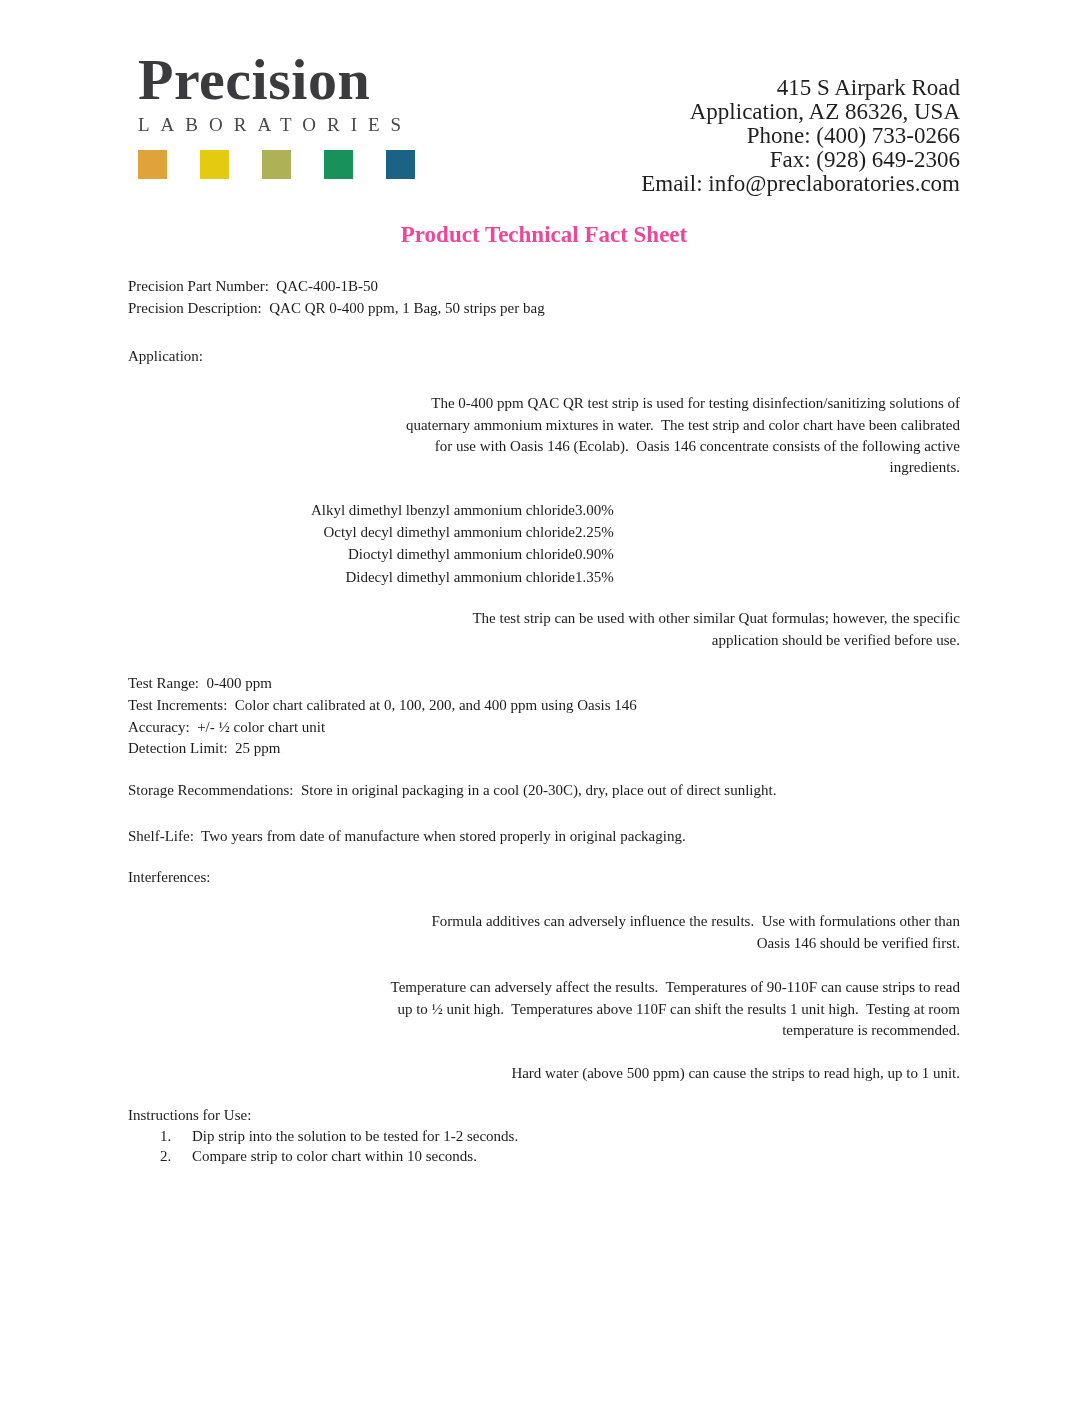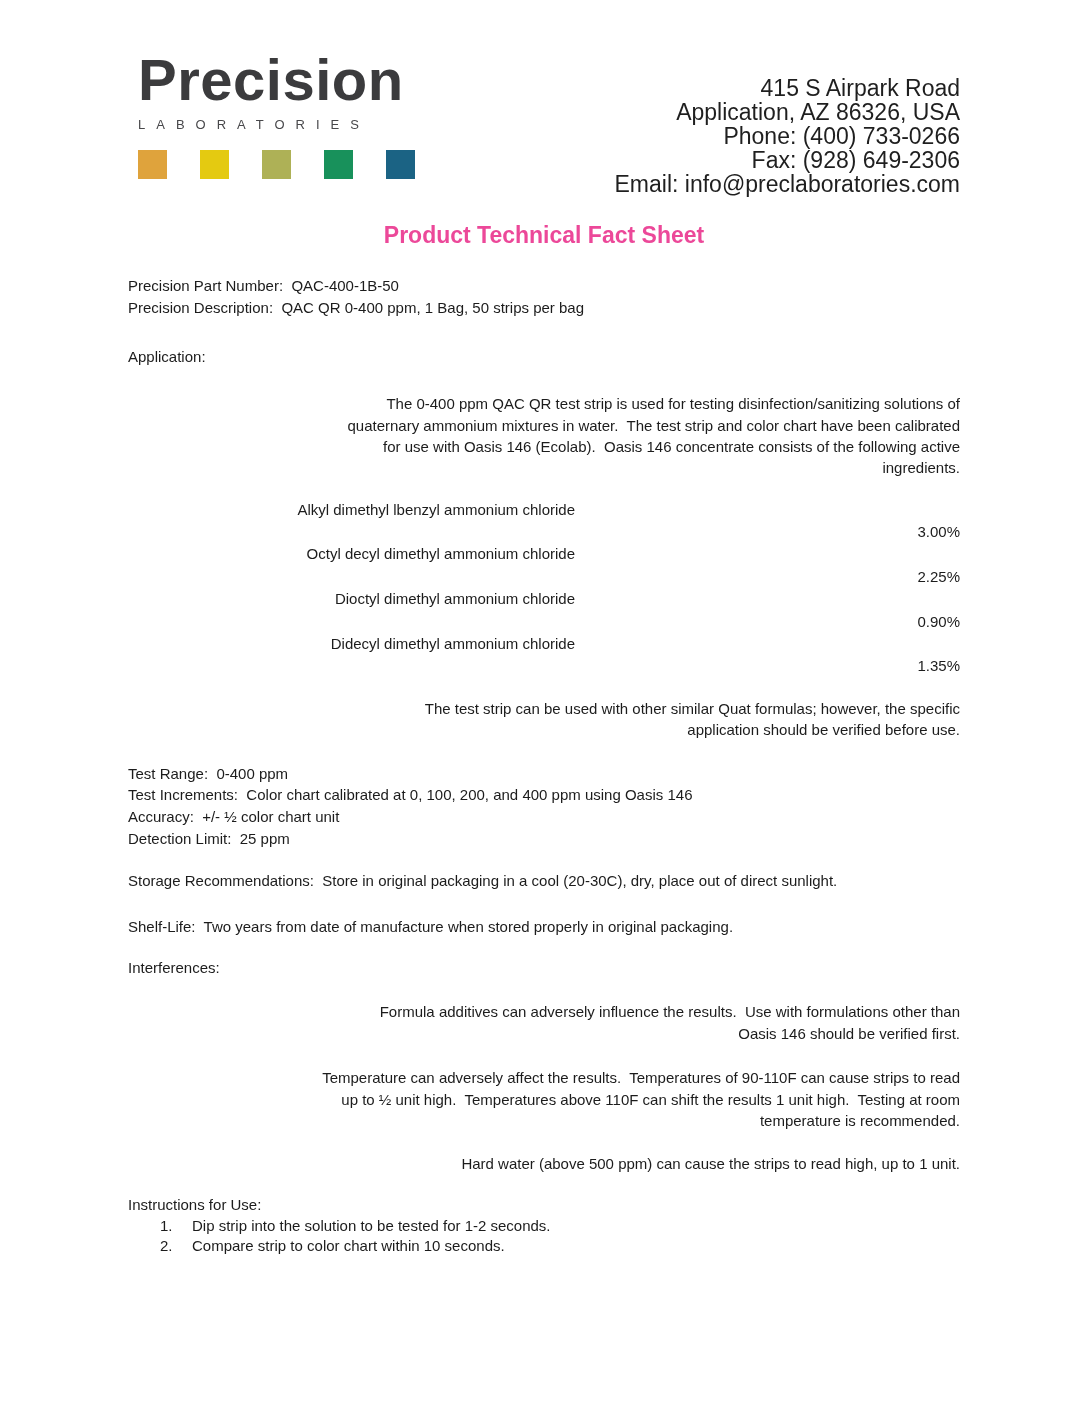--- a/index.html
+++ b/index.html
@@ -7,32 +7,33 @@
   body {
     width: 1088px; height: 1408px;
     font-family: "Liberation Sans", sans-serif;
     color: #1a1a1a;
     position: relative;
     overflow: hidden;
   }
   .page {
     width: 1088px; height: 1326px;
     padding: 50px 128px 0 128px;
+    font-family: Liberation Serif, serif;
   }
   .txt { white-space: pre-wrap; }
 
   
   .header { display: flex; justify-content: space-between; align-items: flex-start; }
   .logo-block { padding-left: 10px; }
   .logo-brand {
     font-size: 58px; font-weight: bold; letter-spacing: 0.5px;
     color: #3b3b3d; line-height: 60px;
   }
   .logo-sub {
-    font-size: 13px; font-weight: 400; letter-spacing: 11px;
+    font-size: 19px; font-weight: 400; letter-spacing: 11px;
     color: #48484b; line-height: 22px; margin-top: 4px;
   }
   .logo-squares { display: flex; gap: 33px; margin-top: 14px; }
   .logo-square { width: 29px; height: 29px; display: inline-block; }
 
   .contact-block {
     margin-top: 26px; text-align: right;
     font-size: 23px; line-height: 24px; color: #1f1f1f;
   }
 
@@ -49,21 +50,21 @@
   .product-block { margin-top: 25px; line-height: 22.4px; }
   .product-line { display: flex; }
 
   .section-label { margin-top: 26px; line-height: 21.5px; }
 
   .indent { margin-left: 64px; text-align: right; }
 
   .app-paragraph { margin-top: 26px; line-height: 21.3px; }
 
   .ingredients { margin-top: 20px; line-height: 22.4px; }
-  .ingredient-row { display: flex; flex-direction: column; }
+  .ingredient-row { display: flex; }
   .ingredient-name { width: 383px; }
 
   .note-paragraph { margin-top: 20px; line-height: 21.5px; }
 
   .specs-block { margin-top: 22px; line-height: 21.7px; }
 
   .storage-line { margin-top: 20px; line-height: 21.5px; }
   .shelf-line { margin-top: 25px; line-height: 21.5px; }
   .interferences-label { margin-top: 19px; line-height: 21.5px; }
   .interference-p1 { margin-top: 23px; line-height: 21.5px; }

